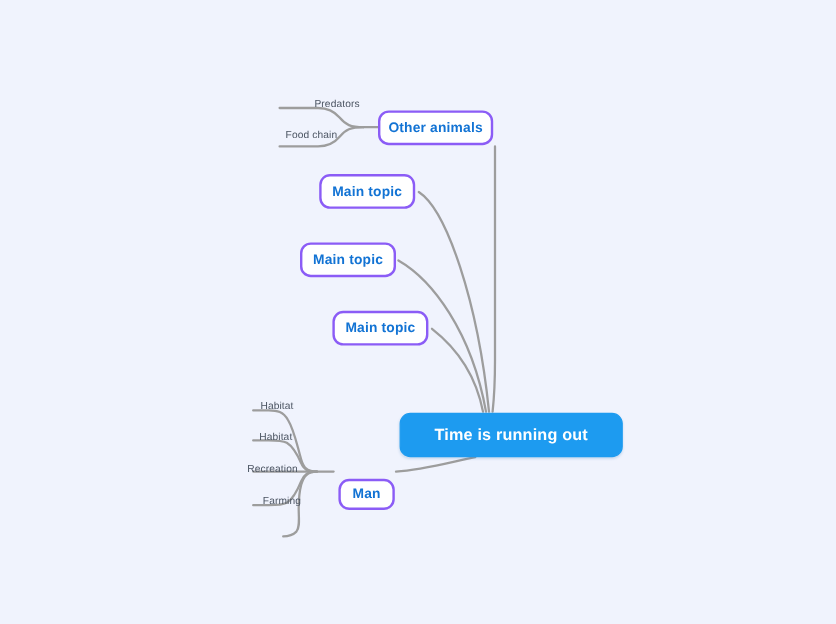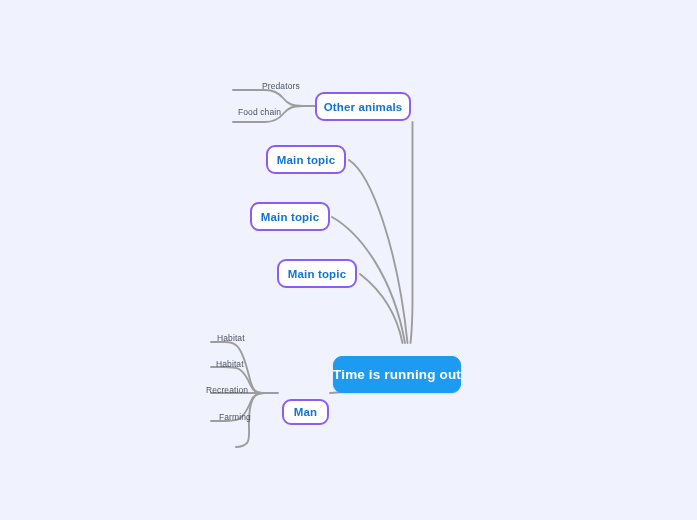--- a/index.html
+++ b/index.html
@@ -116,17 +116,17 @@
   </div>
 
   <div class="node node-topic" style="left:277px; top:259px; width:80px; height:29px;">
     <span>Main topic</span>
   </div>
 
   <div class="node node-topic" style="left:282px; top:399px; width:47px; height:26px;">
     <span>Man</span>
   </div>
 
-  <div class="node node-root" style="left:333px; top:356px; width:128px; height:37px;">
+  <div class="node node-root" style="left:333px; top:344px; width:186px; height:37px;">
     <span>Time is running out</span>
   </div>
 
 </div>
 
 </body></html>

